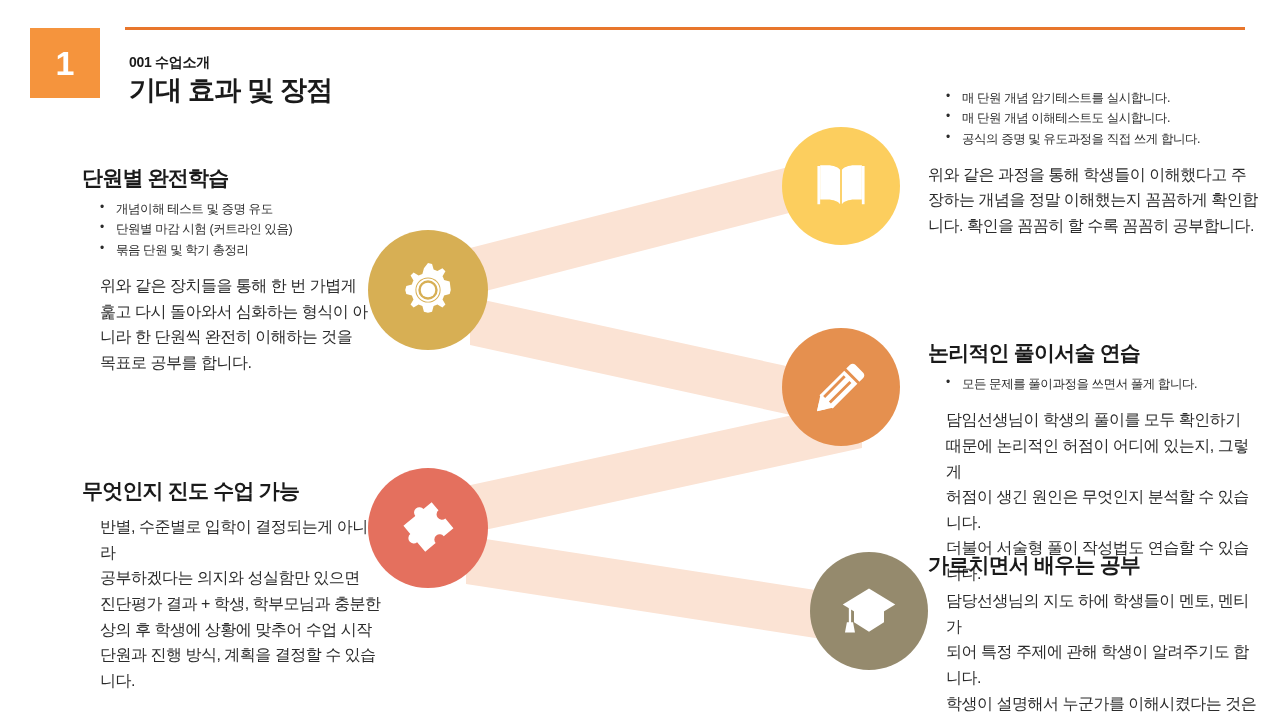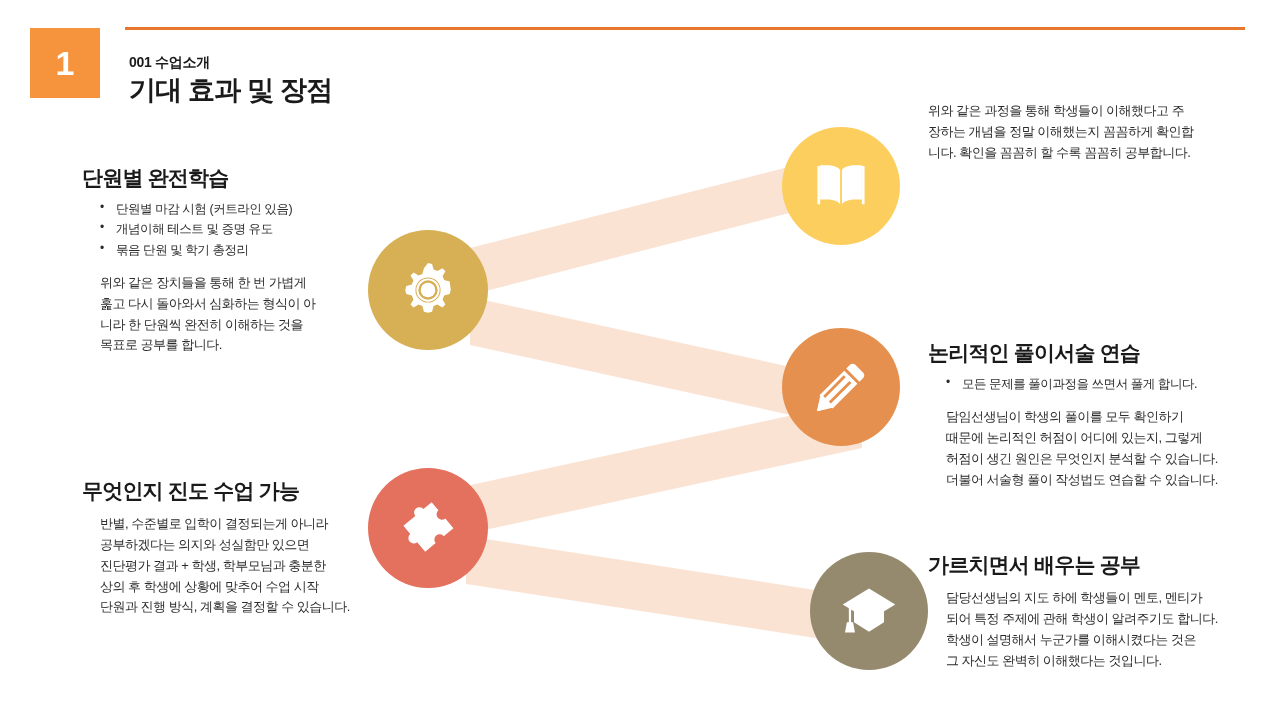--- a/index.html
+++ b/index.html
@@ -117,21 +117,21 @@
   }
   ul.bullets li::before {
     content: "•";
     position: absolute;
     left: 0;
     top: -1px;
     font-size: 12px;
     color: #2b2b2b;
   }
   .para {
-    font-size: 13px;
+    font-size: 16px;
     color: #2b2b2b;
     line-height: 1.6;
     letter-spacing: -0.5px;
     margin: 13px 0 0 0;
     white-space: pre-line;
   }
   .para.indent { margin-left: 18px; }
   .para.tight { margin-top: 11px; }
 
   
@@ -209,40 +209,45 @@
       <path fill="#ffffff" d="M32 8L60 25 32 42 4 25z"></path>
       <path fill="#ffffff" d="M16 30l16 10 16-10v14L32 54 16 44z"></path>
       <rect x="10.5" y="26" width="2.4" height="19" fill="#ffffff"></rect>
       <path fill="#ffffff" d="M8.4 44h6.6l2.0 11H6.4z"></path>
     </svg>
   </div>
 
   <div class="block" id="block-left-top">
     <div class="block-title">단원별 완전학습</div>
     <ul class="bullets">
+      <li>개념이해 테스트 및 증명 유도</li>
       <li>단원별 마감 시험 (커트라인 있음)</li>
-      <li>개념이해 테스트 및 증명 유도</li>
       <li>묶음 단원 및 학기 총정리</li>
     </ul>
     <p class="para indent">위와 같은 장치들을 통해 한 번 가볍게
 훑고 다시 돌아와서 심화하는 형식이 아
 니라 한 단원씩 완전히 이해하는 것을
 목표로 공부를 합니다.</p>
   </div>
 
   <div class="block" id="block-left-bot">
     <div class="block-title">무엇인지 진도 수업 가능</div>
     <p class="para indent tight">반별, 수준별로 입학이 결정되는게 아니라
 공부하겠다는 의지와 성실함만 있으면
 진단평가 결과 + 학생, 학부모님과 충분한
 상의 후 학생에 상황에 맞추어 수업 시작
 단원과 진행 방식, 계획을 결정할 수 있습니다.</p>
   </div>
 
   <div class="block" id="block-right-1">
+    <ul class="bullets">
+      <li>매 단원 개념 암기테스트를 실시합니다.</li>
+      <li>매 단원 개념 이해테스트도 실시합니다.</li>
+      <li>공식의 증명 및 유도과정을 직접 쓰게 합니다.</li>
+    </ul>
     <p class="para">위와 같은 과정을 통해 학생들이 이해했다고 주
 장하는 개념을 정말 이해했는지 꼼꼼하게 확인합
 니다. 확인을 꼼꼼히 할 수록 꼼꼼히 공부합니다.</p>
   </div>
 
   <div class="block" id="block-right-2">
     <div class="block-title">논리적인 풀이서술 연습</div>
     <ul class="bullets">
       <li>모든 문제를 풀이과정을 쓰면서 풀게 합니다.</li>
     </ul>

